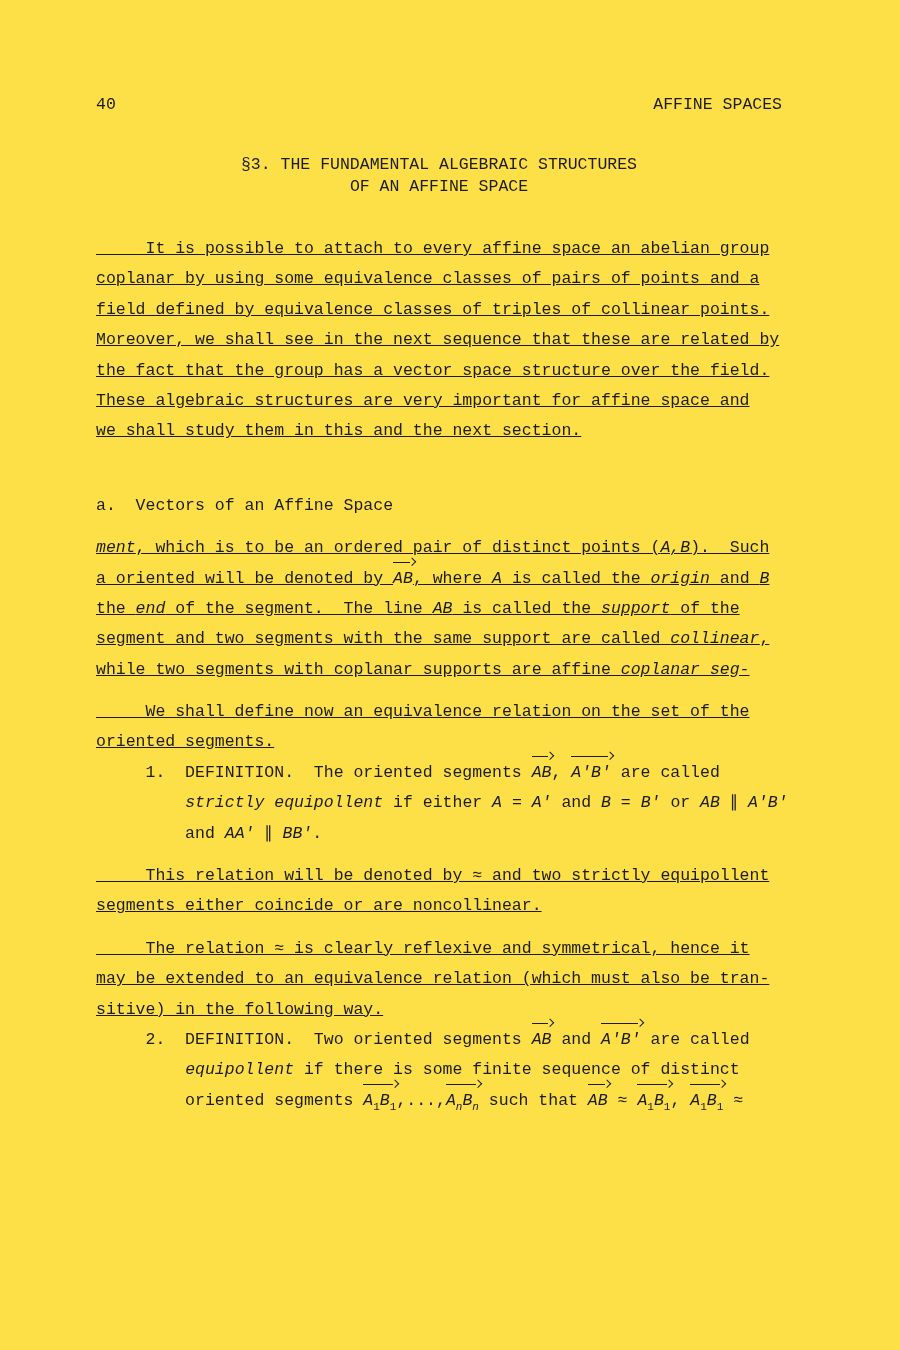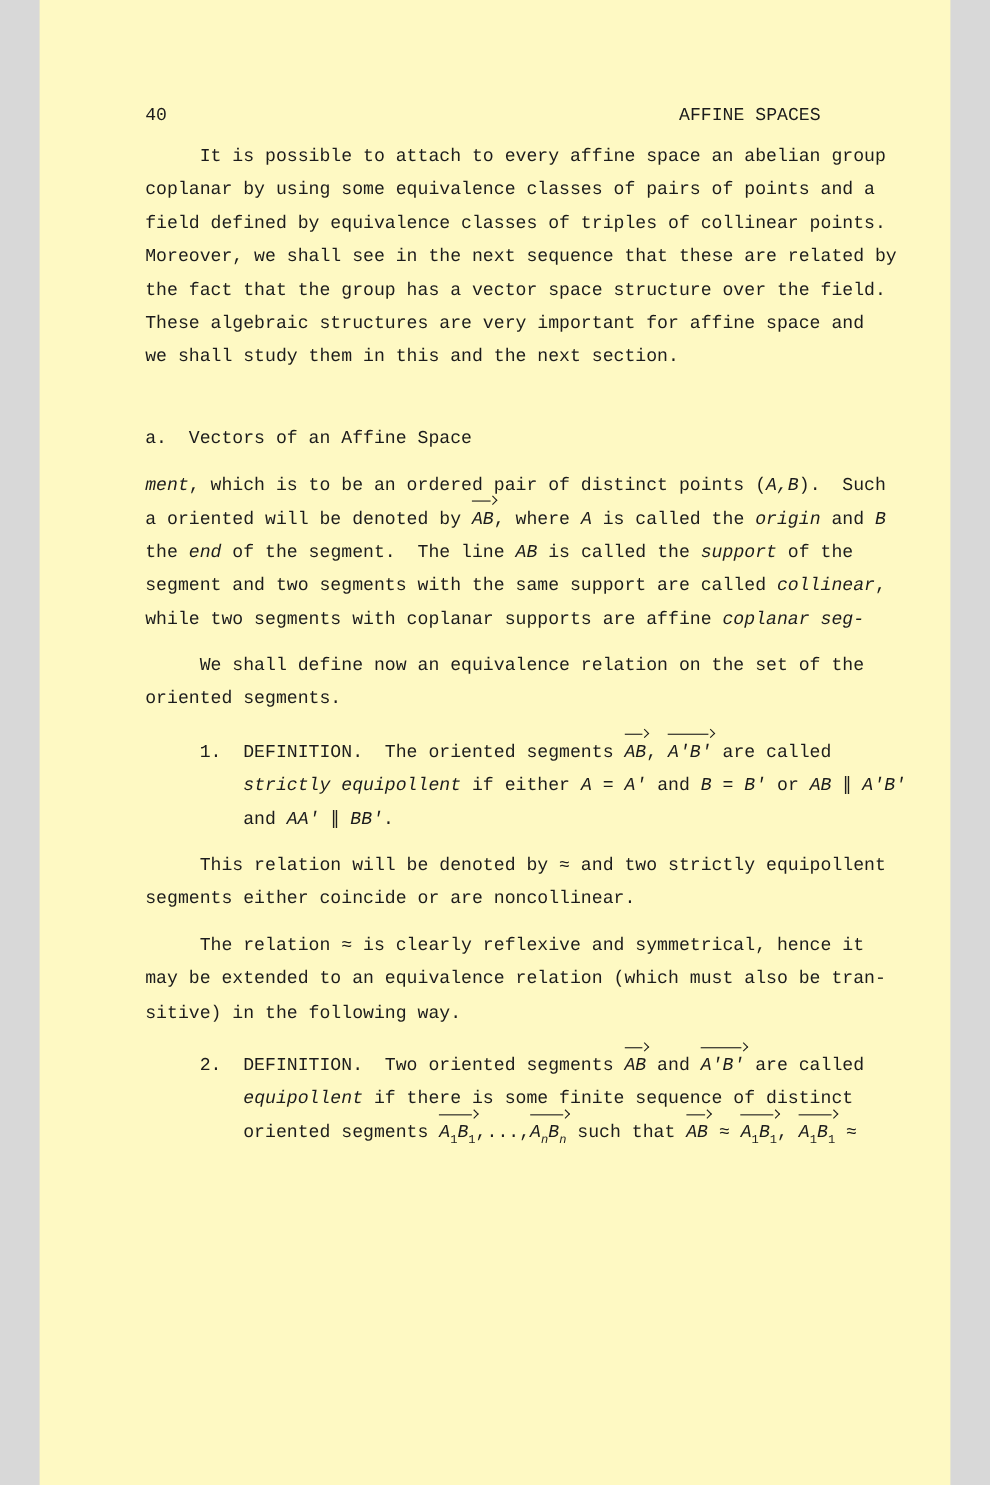--- a/index.html
+++ b/index.html
@@ -1,20 +1,20 @@
 <!DOCTYPE html>
 <html><head>
 <meta charset="utf-8">
 <style>
   html,body { margin:0; padding:0; background:#d8d8d8; }
   .page {
     position:relative;
-    width:828px; height:1350px;
+    width:900px; height:1350px;
     margin:0 auto;
-    background:#fef9c3;
+    background:#fde047;
     color:#1c1c1c;
     font-family:"Liberation Mono","DejaVu Sans Mono",monospace;
     font-size:16.5px;
     box-sizing:border-box;
     padding:95px 118px 0 96px;
     overflow:hidden;
   }
   .pg-header {
     display:flex;
     justify-content:space-between;
@@ -25,22 +25,22 @@
     text-align:center;
     line-height:22px;
     margin-top:39px;
     margin-bottom:36px;
   }
   .line {
     white-space:pre;
     line-height:30.4px;
     height:30.4px;
   }
-  .para    { margin-top:12px; }
-  .def     { margin-top:18px; }
+  .para    { margin-top:12px;text-decoration:underline; }
+  .def     { }
   .subhead { margin-top:44px; margin-bottom:8px; }
   .i { font-style:italic; }
   .sub {
     font-size:11px;
     line-height:0;
     vertical-align:-5px;
   }
   
   .v { position:relative; display:inline-block; }
   .v::before {
@@ -63,20 +63,24 @@
 </head>
 <body>
 
 <div class="page">
 
   <div class="pg-header">
     <span>40</span>
     <span>AFFINE SPACES</span>
   </div>
 
+  <div class="sec-heading">
+    <div>§3.  THE FUNDAMENTAL ALGEBRAIC STRUCTURES</div>
+    <div>OF AN AFFINE SPACE</div>
+  </div>
 
   <div id="page-body">
       <div class="para">
         <div class="line"><span>     It is possible to attach to every affine space an abelian group</span></div>
         <div class="line"><span>coplanar by using some equivalence classes of pairs of points and a</span></div>
         <div class="line"><span>field defined by equivalence classes of triples of collinear points.</span></div>
         <div class="line"><span>Moreover, we shall see in the next sequence that these are related by</span></div>
         <div class="line"><span>the fact that the group has a vector space structure over the field.</span></div>
         <div class="line"><span>These algebraic structures are very important for affine space and</span></div>
         <div class="line"><span>we shall study them in this and the next section.</span></div>

